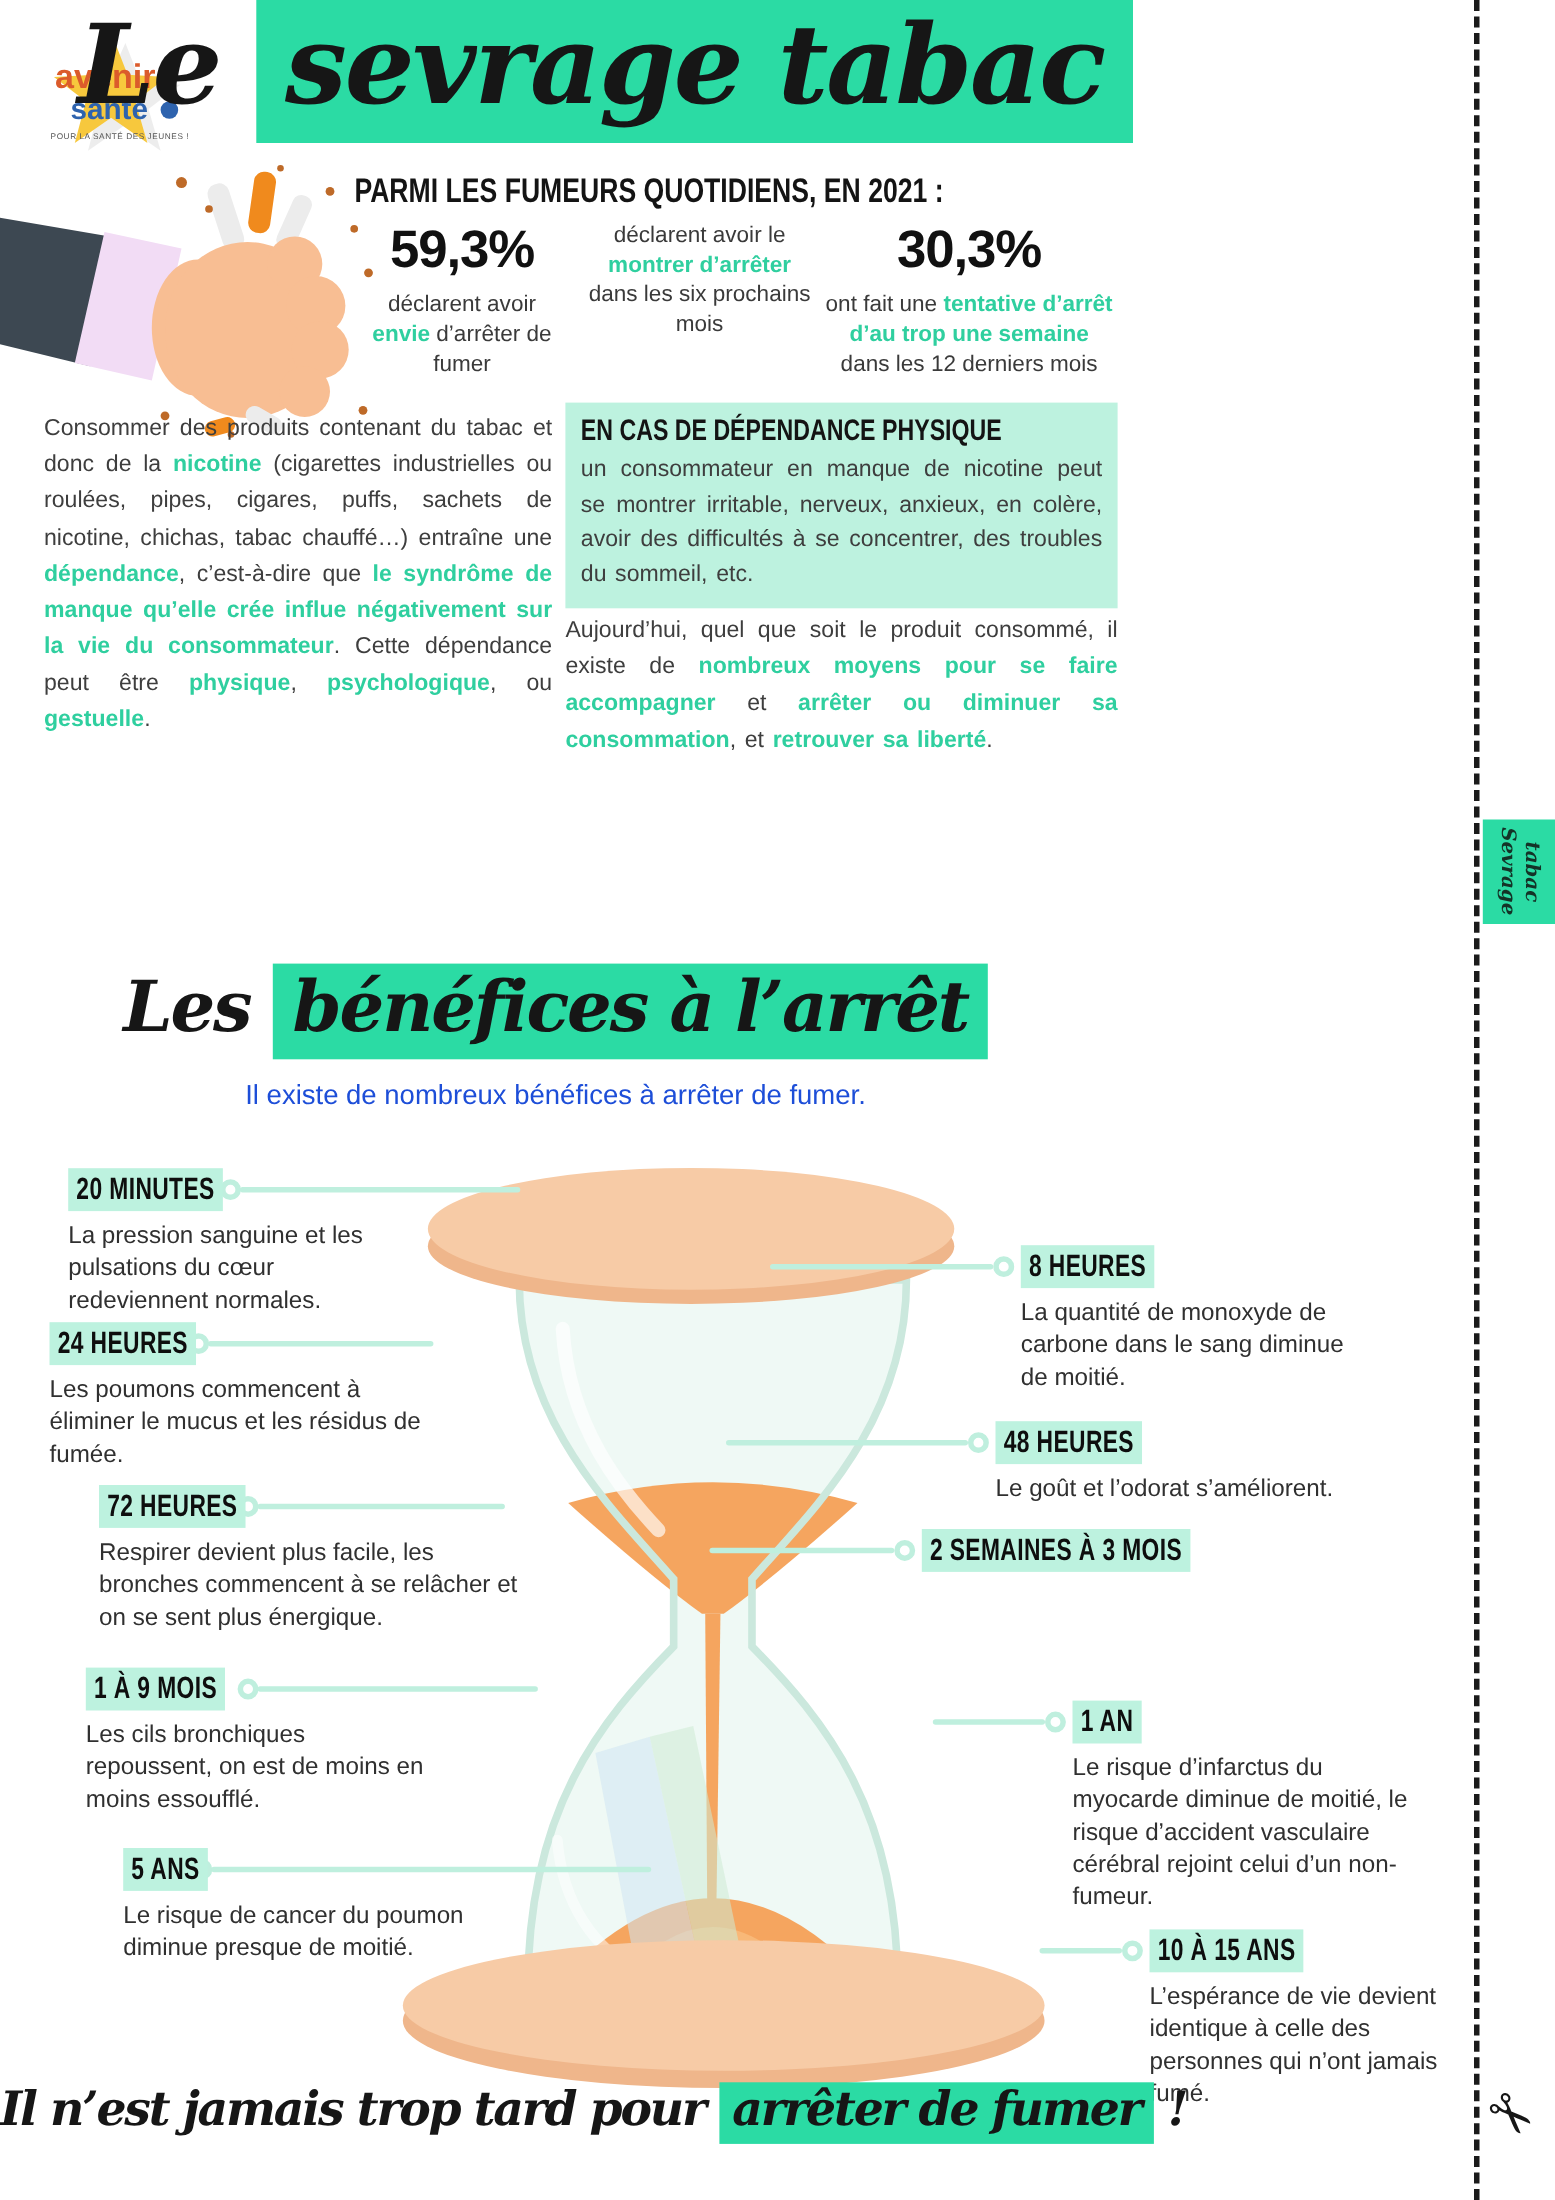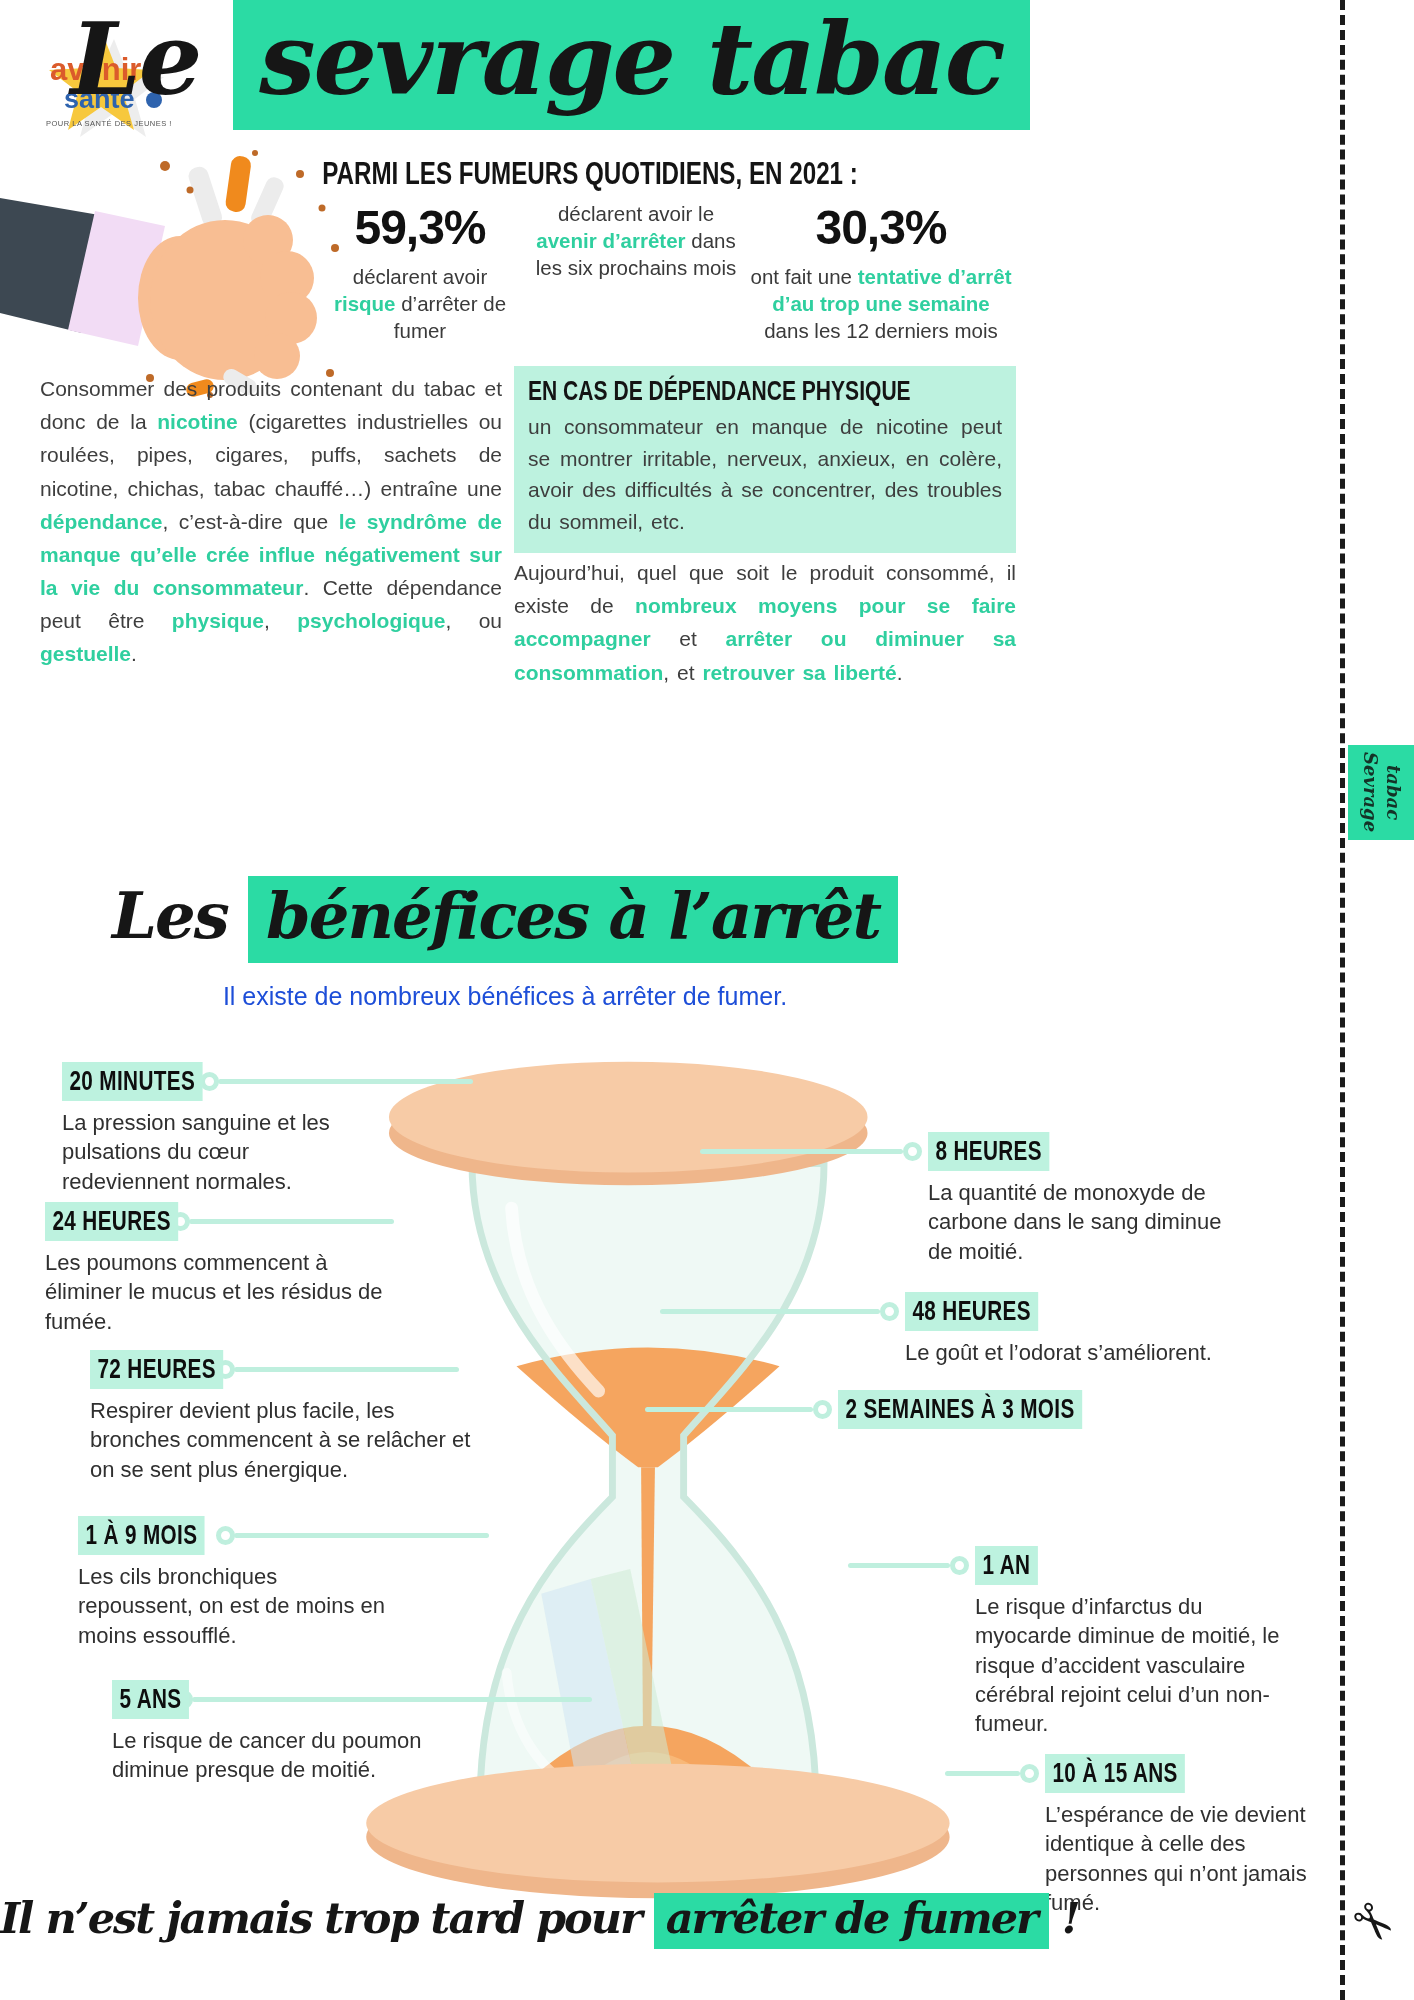--- a/index.html
+++ b/index.html
@@ -112,24 +112,24 @@
       <circle cx="210" cy="247" r="3"></circle>
         <circle cx="330" cy="225" r="4"></circle>
       <circle cx="255" cy="5" r="3"></circle>
     </g>
   </svg>
 
   <div class="stats">
     <div class="stats-heading">PARMI LES FUMEURS QUOTIDIENS, EN 2021 :</div>
     <div class="stat-col c1">
       <div class="val">59,3%</div>
-      <div class="desc">déclarent avoir <span class="g">risque</span> d’arrêter de fumer</div>
+      <div class="desc">déclarent avoir <span class="g">envie</span> d’arrêter de fumer</div>
     </div>
     <div class="stat-col c2">
-      <div class="desc">déclarent avoir le <span class="g">avenir d’arrêter</span> dans les six prochains mois</div>
+      <div class="desc">déclarent avoir le <span class="g">montrer d’arrêter</span> dans les six prochains mois</div>
     </div>
     <div class="stat-col c3">
       <div class="val">30,3%</div>
       <div class="desc">ont fait une <span class="g">tentative d’arrêt d’au trop une semaine</span> dans les 12 derniers mois</div>
     </div>
   </div>
 
   <div class="para para-left">Consommer des produits contenant du tabac et donc de la <span class="g">nicotine</span> (cigarettes industrielles ou roulées, pipes, cigares, puffs, sachets de nicotine, chichas, tabac chauffé…) entraîne une <span class="g">dépendance</span>, c’est-à-dire que <span class="g">le syndrôme de manque qu’elle crée influe négativement sur la vie du consommateur</span>. Cette dépendance peut être <span class="g">physique</span>, <span class="g">psychologique</span>, ou <span class="g">gestuelle</span>.</div>
 
   <div class="dep-box">

